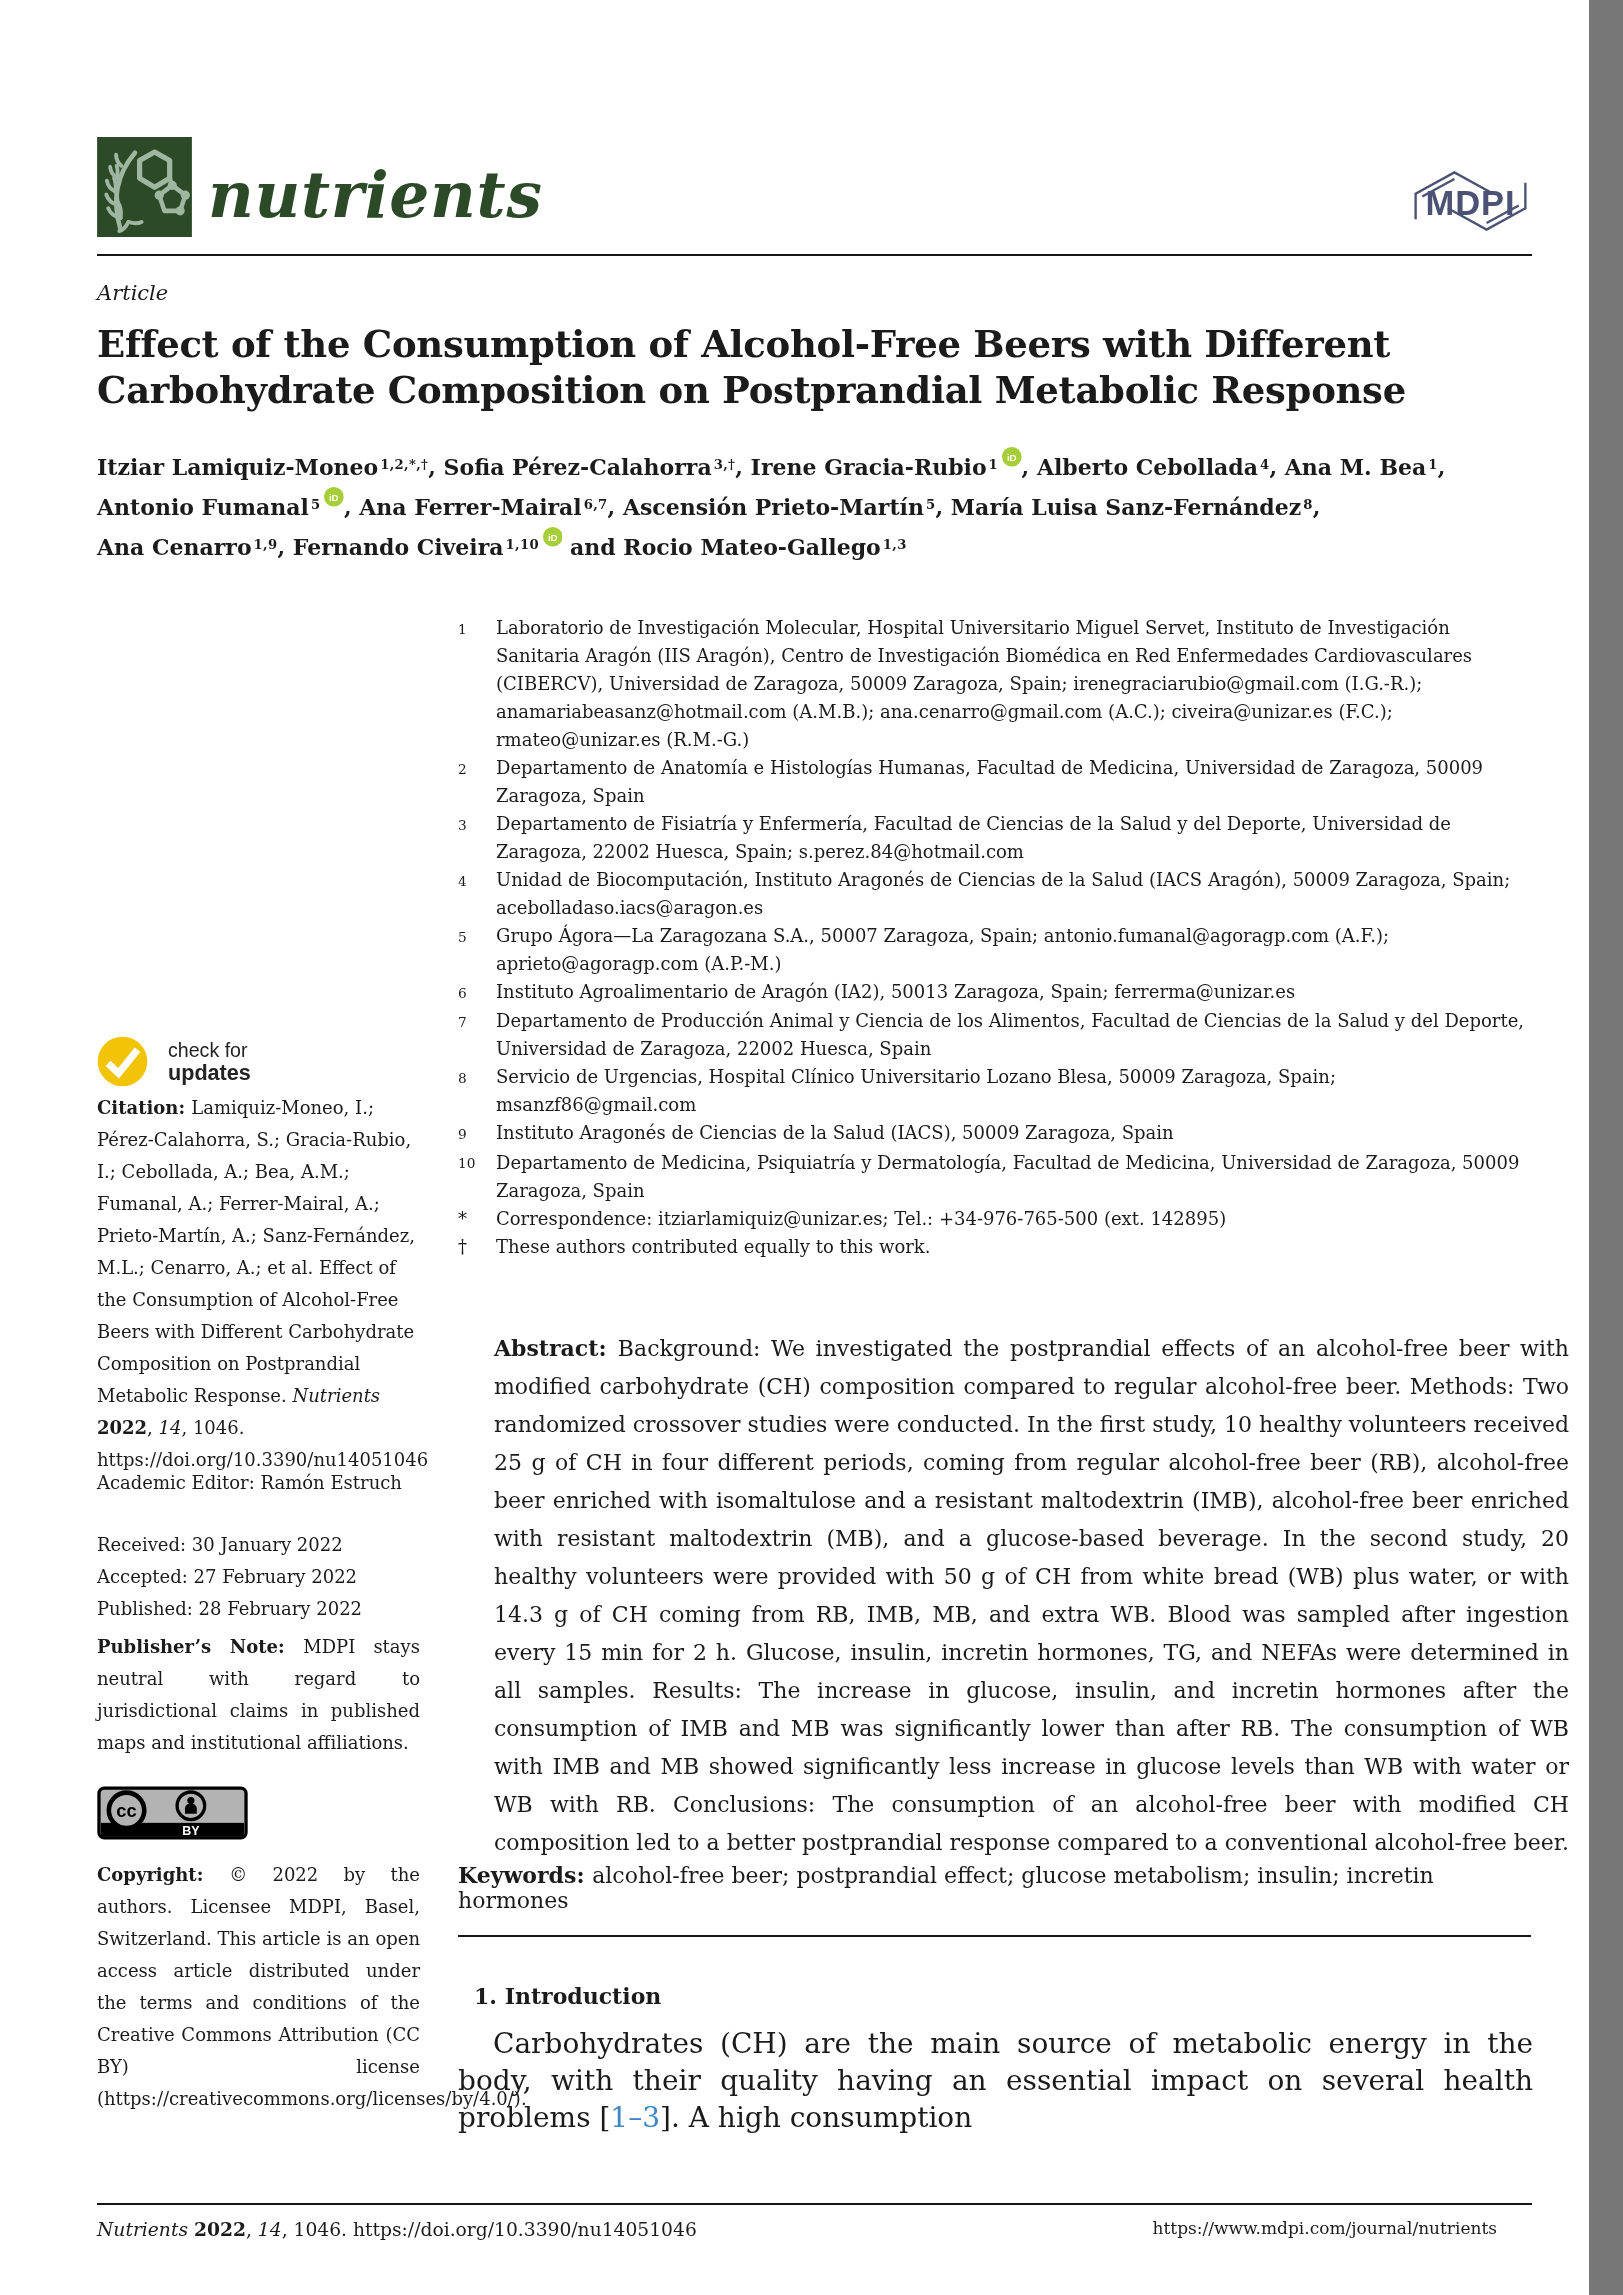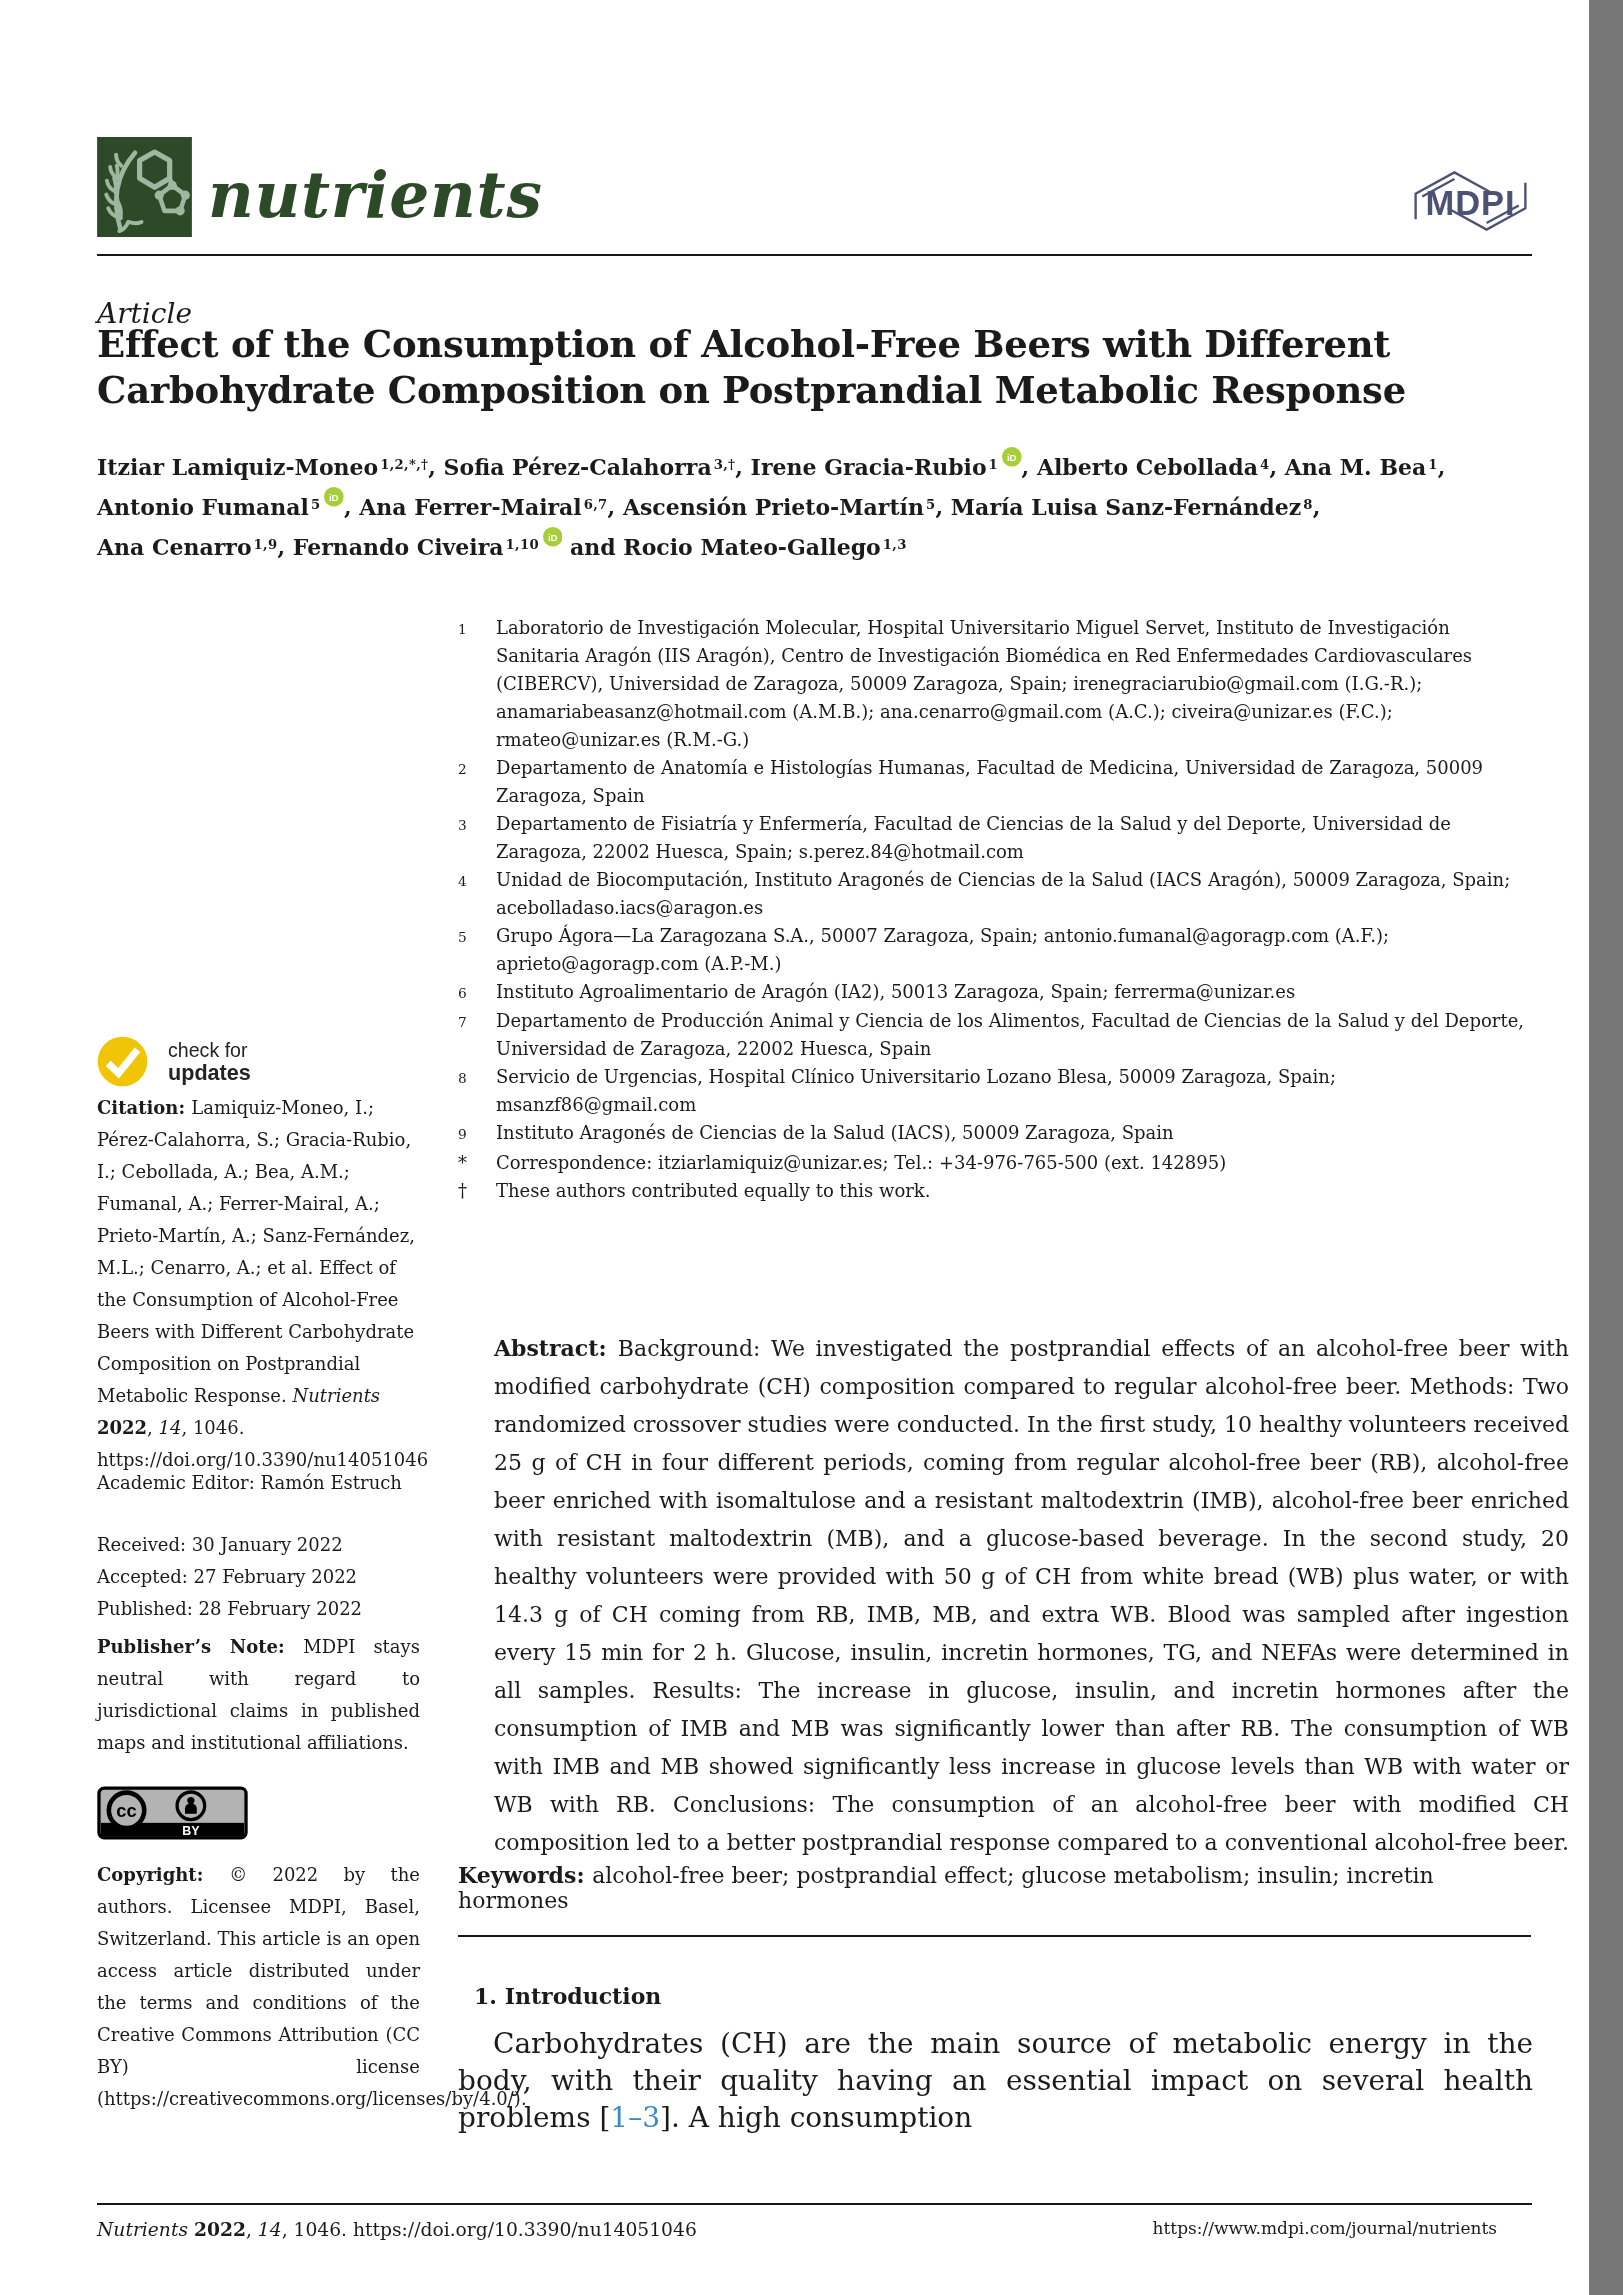--- a/index.html
+++ b/index.html
@@ -11,21 +11,21 @@
   .lnk{color:#3c87c6;}
   .sup{font-size:0.60em;position:relative;top:-0.48em;margin-left:2px;letter-spacing:0.3px;}
   .orcid{display:inline-block;width:19.6px;height:19.6px;margin-left:3.9px;position:relative;top:-8.5px;vertical-align:baseline;}
   .orcid svg{display:block;}
   
   .logo-box{left:97px;top:137px;width:95px;height:100px;}
   .journal-name{left:208px;top:158px;font-size:63px;font-style:italic;font-weight:bold;color:#2c4a27;letter-spacing:0.7px;}
   .mdpi-logo{left:1409px;top:156px;}
   .rule{background:#161616;height:2px;}
   .header-rule{left:97px;top:254px;width:1435px;}
-  .article-label{left:97px;top:297px;font-size:28px;font-style:italic;}
+  .article-label{left:97px;top:281px;font-size:21px;font-style:italic;}
   .page-title{left:97px;top:321px;width:1447px;font-size:37px;font-weight:bold;line-height:46px;letter-spacing:-0.3px;}
   .authors{left:97px;top:449px;width:1479px;font-size:22px;font-weight:bold;line-height:37px;}
   
   .affils{left:458px;top:614px;width:1079px;font-size:18px;line-height:28px;}
   .affil-row{display:grid;grid-template-columns:38px 1fr;}
   .affil-num{font-size:13.7px;position:relative;top:-0.7px;padding-top:1.3px;}
   .note-sym{font-size:18px;}
   .abstract{left:458px;top:1329px;width:1075px;font-size:22px;line-height:38px;text-align:justify;margin-left:36px;}
   .keywords{left:458px;top:1862px;width:1075px;font-size:22px;}
   .sep-rule{left:458px;top:1935px;width:1073px;}
@@ -146,20 +146,24 @@
       </div>
       <div class="affil-row">
         <span class="affil-num">8</span>
         <span>Servicio de Urgencias, Hospital Clínico Universitario Lozano Blesa, 50009 Zaragoza, Spain; msanzf86@gmail.com</span>
       </div>
       <div class="affil-row">
         <span class="affil-num">9</span>
         <span>Instituto Aragonés de Ciencias de la Salud (IACS), 50009 Zaragoza, Spain</span>
       </div>
       <div class="affil-row">
+        <span class="affil-num">10</span>
+        <span>Departamento de Medicina, Psiquiatría y Dermatología, Facultad de Medicina, Universidad de Zaragoza, 50009 Zaragoza, Spain</span>
+      </div>
+      <div class="affil-row">
         <span class="note-sym">*</span>
         <span>Correspondence: itziarlamiquiz@unizar.es; Tel.: +34-976-765-500 (ext. 142895)</span>
       </div>
       <div class="affil-row">
         <span class="note-sym">†</span>
         <span>These authors contributed equally to this work.</span>
       </div>
     </div>
 
   <div class="abs abstract"><span class="b">Abstract: </span><span>Background: We investigated the postprandial effects of an alcohol-free beer with modified carbohydrate (CH) composition compared to regular alcohol-free beer. Methods: Two randomized crossover studies were conducted. In the first study, 10 healthy volunteers received 25 g of CH in four different periods, coming from regular alcohol-free beer (RB), alcohol-free beer enriched with isomaltulose and a resistant maltodextrin (IMB), alcohol-free beer enriched with resistant maltodextrin (MB), and a glucose-based beverage. In the second study, 20 healthy volunteers were provided with 50 g of CH from white bread (WB) plus water, or with 14.3 g of CH coming from RB, IMB, MB, and extra WB. Blood was sampled after ingestion every 15 min for 2 h. Glucose, insulin, incretin hormones, TG, and NEFAs were determined in all samples. Results: The increase in glucose, insulin, and incretin hormones after the consumption of IMB and MB was significantly lower than after RB. The consumption of WB with IMB and MB showed significantly less increase in glucose levels than WB with water or WB with RB. Conclusions: The consumption of an alcohol-free beer with modified CH composition led to a better postprandial response compared to a conventional alcohol-free beer.</span></div>

